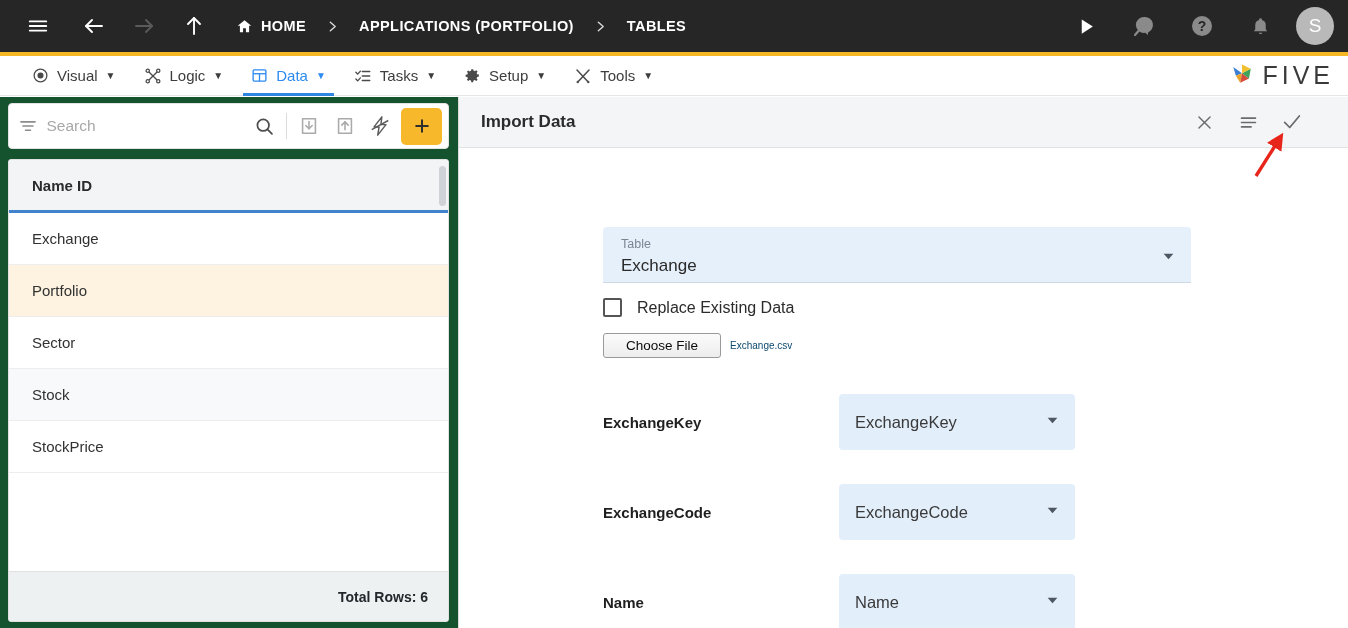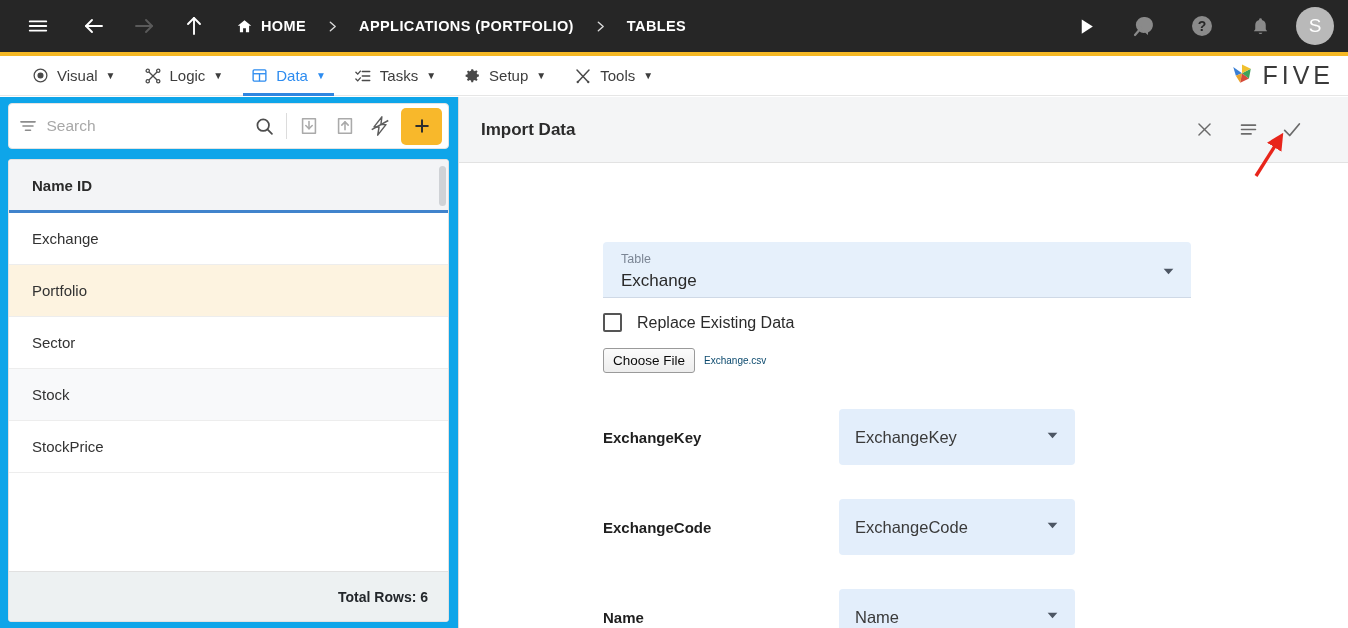--- a/index.html
+++ b/index.html
@@ -55,21 +55,21 @@
   .menu-item.active .mi-ico { color:#2d8cf0; }
   .menu-item.active::after {
     content:""; position:absolute; left:6px; right:6px; bottom:0; height:3px; background:#2f86e0;
   }
   .brand { margin-left:auto; display:flex; align-items:center; padding-right:14px; }
   .brand-text {
     font-size:25px; letter-spacing:4px; color:#3a3a3a; margin-left:6px; font-weight:400;
   }
 
   
-  .leftpanel { position:absolute; left:0; top:97px; width:458px; height:531px; background:#0ea5e9; }
+  .leftpanel { position:absolute; left:0; top:97px; width:458px; height:531px; background:#14532d; }
   .search-wrap {
     position:absolute; left:8px; top:6px; width:441px; height:46px;
     border:1px solid #e3e3e3; border-radius:4px; background:#fff;
     display:flex; align-items:center;
   }
   .filter-ico { width:42px; display:flex; align-items:center; justify-content:center; color:#8c8c8c; }
   .search-input {
     flex:1; border:none; outline:none; font-size:15.5px; color:#3d3d3d;
     background:transparent; font-family:inherit;
   }
@@ -111,21 +111,21 @@
     display:flex; align-items:center; justify-content:flex-end; padding-right:20px;
     border-top:1px solid #e1e1e1;
   }
   .totalbar span { font-size:14px; font-weight:bold; color:#23272b; }
 
   .vsep { position:absolute; left:458px; top:97px; width:1px; height:531px; background:#dcdcdc; }
 
   
   .rightpanel { position:absolute; left:459px; top:97px; width:889px; height:531px; background:#fff; }
   .rp-header {
-    height:66px; background:#f4f5f6; border-bottom:1px solid #e2e2e2;
+    height:51px; background:#f4f5f6; border-bottom:1px solid #e2e2e2;
     display:flex; align-items:center; padding:0 16px 0 22px;
   }
   .rp-title { font-size:17px; font-weight:bold; color:#2b2b2b; }
   .rp-actions { margin-left:auto; display:flex; align-items:center; padding-right:18px; }
   .rp-actions .rp-ico {
     width:44px; height:44px; display:flex; align-items:center; justify-content:center;
     color:#6b6b6b;
   }
 
   .form { position:relative; padding-top:20px; }
@@ -141,21 +141,21 @@
   .chk-row { position:absolute; left:144px; top:150px; display:flex; align-items:center; }
   .chkbox {
     width:19px; height:19px; border:2px solid #555; border-radius:2px; background:#fff; flex:none;
   }
   .chk-label { margin-left:15px; font-size:16px; color:#2b2b2b; }
 
   .file-row { position:absolute; left:144px; top:185px; display:flex; align-items:center; }
   .choose-file {
     border:1px solid #9a9a9a; border-radius:3px;
     background:linear-gradient(#fbfbfb,#ededed);
-    font-size:13.5px; color:#0b0b0b; padding:4px 9px; font-family:inherit;
+    font-size:13.5px; color:#0b0b0b; padding:4px 22px; font-family:inherit;
   }
   .file-name { margin-left:9px; font-size:10px; color:#0c4a6e; }
 
   .map-row { position:absolute; left:144px; width:620px; height:90px; display:flex; align-items:center; }
   .map-label { width:236px; font-size:15px; font-weight:bold; color:#1f1f1f; }
   .map-select {
     width:236px; height:56px; background:#e3eefb; border-radius:4px;
     display:flex; align-items:center; padding:0 16px; position:relative;
   }
   .map-select .msv { font-size:16.5px; color:#3a3a3a; }

